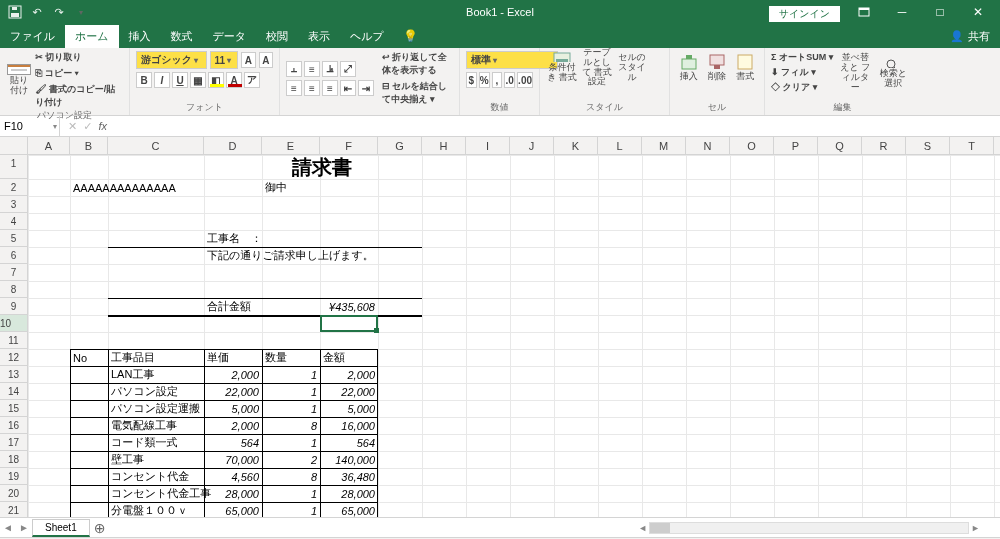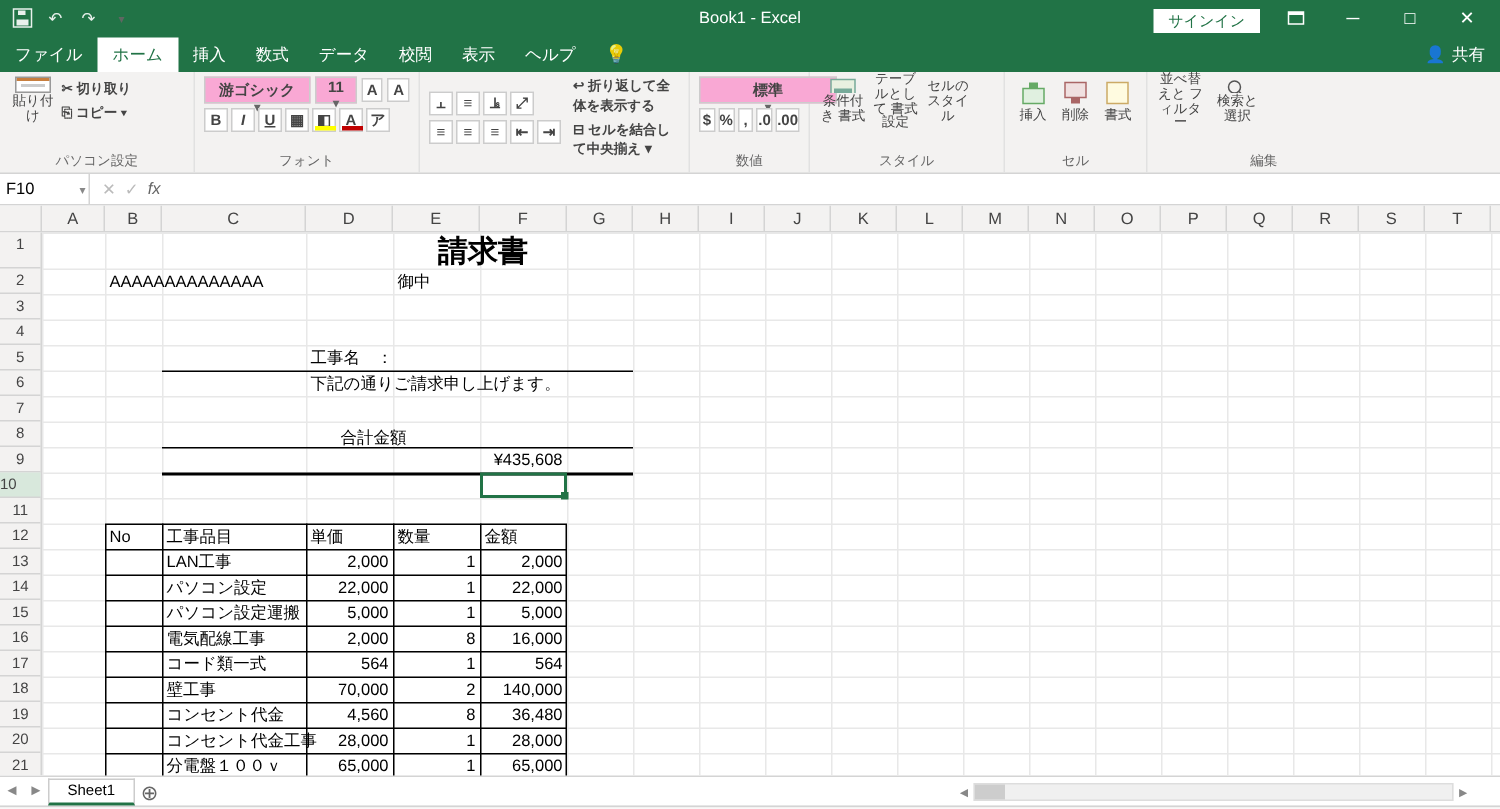--- a/index.html
+++ b/index.html
@@ -22,21 +22,21 @@
 
 .ribbon { background: #f3f2f1; height: 68px; border-bottom: 1px solid #d4d4d4; display: flex; font-size: 10px; color: #444; }
 .rgroup { border-right: 1px solid #e1e1e1; padding: 3px 6px 1px; display: flex; flex-direction: column; justify-content: space-between; }
 .rgroup-label { text-align: center; font-size: 9px; color: #666; }
 .rrow { display: flex; align-items: center; gap: 3px; }
 .rcol { display: flex; flex-direction: column; gap: 2px; font-weight: bold; }
 .ricon-lg { width: 32px; height: 32px; display: flex; flex-direction: column; align-items: center; justify-content: center; gap: 1px; }
 .ricon-lg span { font-size: 9px; text-align: center; line-height: 1.1; }
 .paste-icon { width: 24px; height: 28px; background: linear-gradient(#c87f3f 0 20%, #fff 20% 100%); border: 1px solid #999; position: relative; }
 .paste-icon::after { content: ""; position: absolute; top: 4px; left: 3px; right: 3px; bottom: 3px; background: #fff; border: 1px solid #ccc; }
-.fontbox { border: 1px solid #ccc; background: #f9a8d4; padding: 1px 4px; font-size: 10px; height: 18px; display: flex; align-items: center; flex-direction: column; }
+.fontbox { border: 1px solid #ccc; background: #fde047; padding: 1px 4px; font-size: 10px; height: 18px; display: flex; align-items: center; }
 .sel { display: flex; align-items: center; }
 .dd { font-size: 8px; padding: 0 2px; color: #666; }
 .btnrow { display: flex; gap: 2px; }
 .sq { width: 16px; height: 16px; border: 1px solid #ccc; display: flex; align-items: center; justify-content: center; font-size: 10px; background: #fff; }
 .colorbar { width: 14px; height: 3px; margin-top: -1px; }
 
 .namebox-row { height: 21px; border-bottom: 1px solid #d4d4d4; display: flex; align-items: center; background: #fff; }
 .namebox { width: 60px; border-right: 1px solid #d4d4d4; height: 100%; display: flex; align-items: center; padding: 0 4px; font-size: 11px; position: relative; }
 .namebox .dd2 { position: absolute; right: 2px; font-size: 8px; color: #888; }
 .fx-btns { display: flex; align-items: center; gap: 6px; padding: 0 8px; color: #bbb; font-size: 11px; }
@@ -49,21 +49,21 @@
 .colhead { border-right: 1px solid #d4d4d4; text-align: center; font-size: 11px; color: #444; line-height: 18px; }
 .rows { display: flex; height: calc(100% - 18px); }
 .rowheads { width: 28px; background: #f3f2f1; border-right: 1px solid #d4d4d4; }
 .rowhead { height: 17px; border-bottom: 1px solid #d4d4d4; text-align: center; font-size: 10px; color: #444; line-height: 17px; }
 .rowhead.sel { background: #d8e8dc; }
 .cells { position: relative; flex: 1; }
 .gridbg { position: absolute; inset: 0; }
 .gridline-v { position: absolute; top: 0; bottom: 0; width: 1px; background: #e8e8e8; }
 .gridline-h { position: absolute; left: 0; right: 0; height: 1px; background: #e8e8e8; }
 .cell { position: absolute; font-size: 11px; padding: 1px 3px; display: flex; align-items: center; overflow: visible; white-space: nowrap; text-align: center; }
-.cell.r { justify-content: flex-end; }
+.cell.r { justify-content: flex-end; font-style: italic; }
 .cell.c { justify-content: center; }
 .tblborder { position: absolute; border: 1px solid #000; }
 .selcell { position: absolute; border: 2px solid #217346; pointer-events: none; }
 .selcell::after { content: ""; position: absolute; right: -3px; bottom: -3px; width: 5px; height: 5px; background: #217346; }
 
 .sheettabs { height: 20px; background: #fff; border-top: 1px solid #d4d4d4; display: flex; align-items: center; font-size: 10px; }
 .navbtn { width: 16px; text-align: center; color: #888; }
 .sheettab { padding: 2px 12px; border: 1px solid #ccc; border-bottom: 2px solid #217346; background: #fff; }
 .addsheet { width: 20px; text-align: center; color: #666; font-size: 14px; }
 .hscroll { flex: 1; display: flex; align-items: center; justify-content: flex-end; padding-right: 20px; gap: 2px; }
@@ -123,20 +123,21 @@
 <div class="ribbon">
   <div class="rgroup" style="width:130px">
     <div class="rrow">
       <div class="ricon-lg">
           <div class="paste-icon"></div>
           <span>貼り付け</span>
         </div>
       <div class="rcol" style="font-size:9px;gap:3px">
         <div>✂ <span>切り取り</span></div>
         <div>⎘ <span>コピー</span> ▾</div>
+        <div>🖌 <span>書式のコピー/貼り付け</span></div>
       </div>
     </div>
     <div class="rgroup-label">パソコン設定</div>
   </div>
   <div class="rgroup" style="width:150px">
     <div class="rcol" style="gap:3px">
       <div class="rrow">
         <div class="fontbox sel" style="width:78px">
             <span>游ゴシック</span>
             <span class="dd">▾</span>
@@ -254,20 +255,25 @@
           <svg width="18" height="18">
             <rect x="2" y="2" width="14" height="14" fill="#fffbe0" stroke="#ca6"></rect>
           </svg>
           <span>書式</span>
         </div>
     </div>
     <div class="rgroup-label">セル</div>
   </div>
   <div class="rgroup" style="width:155px;border-right:none">
     <div class="rrow" style="gap:6px">
+      <div class="rcol" style="font-size:9px;gap:2px">
+        <div>Σ <span>オートSUM</span> ▾</div>
+        <div>⬇ <span>フィル</span> ▾</div>
+        <div>◇ <span>クリア</span> ▾</div>
+      </div>
       <div class="ricon-lg">
           <svg width="18" height="18">
             <text x="3" y="9" font-size="8" fill="#555">A</text>
             <text x="3" y="16" font-size="8" fill="#555">Z</text>
             <path d="M12 4 L12 14 M10 12 L12 14 L14 12" stroke="#555" fill="none"></path>
           </svg>
           <span>並べ替えと
 フィルター</span>
         </div>
       <div class="ricon-lg">
@@ -387,21 +393,21 @@
           <div class="gridline-h" style="top: 296px;"></div>
           <div class="gridline-h" style="top: 313px;"></div>
           <div class="gridline-h" style="top: 330px;"></div>
           <div class="gridline-h" style="top: 347px;"></div>
         </div>
     <div class="cell c" style="left: 254px; top: 0px; width: 80px; height: 24px; font-size: 20px; font-weight: bold;">請求書</div>
         <div class="cell " style="left: 42px; top: 24px; width: 38px; height: 17px;">AAAAAAAAAAAAAA</div>
         <div class="cell " style="left: 234px; top: 24px; width: 58px; height: 17px;">御中</div>
         <div class="cell " style="left: 176px; top: 75px; width: 58px; height: 17px;">工事名　：</div>
         <div class="cell " style="left: 176px; top: 92px; width: 58px; height: 17px;">下記の通りご請求申し上げます。</div>
-        <div class="cell " style="left: 176px; top: 128px; width: 58px; height: 17px; margin-left: 20px;">合計金額</div>
+        <div class="cell " style="left: 176px; top: 143px; width: 58px; height: 17px;">合計金額</div>
         <div class="cell r" style="left: 292px; top: 143px; width: 58px; height: 17px;">¥435,608</div>
         <div class="cell " style="left: 42px; top: 194px; width: 38px; height: 17px; font-weight: normal;">No</div>
         <div class="cell " style="left: 80px; top: 194px; width: 96px; height: 17px; font-weight: normal;">工事品目</div>
         <div class="cell " style="left: 176px; top: 194px; width: 58px; height: 17px; font-weight: normal;">単価</div>
         <div class="cell " style="left: 234px; top: 194px; width: 58px; height: 17px; font-weight: normal;">数量</div>
         <div class="cell " style="left: 292px; top: 194px; width: 58px; height: 17px; font-weight: normal;">金額</div>
         <div class="cell " style="left: 80px; top: 211px; width: 96px; height: 17px;">LAN工事</div>
         <div class="cell r" style="left: 176px; top: 211px; width: 58px; height: 17px;">2,000</div>
         <div class="cell r" style="left: 234px; top: 211px; width: 58px; height: 17px;">1</div>
         <div class="cell r" style="left: 292px; top: 211px; width: 58px; height: 17px;">2,000</div>

